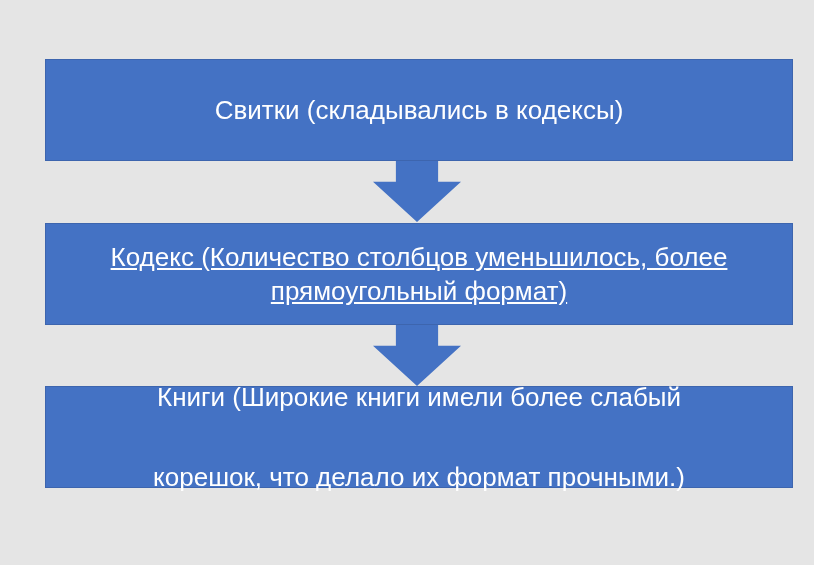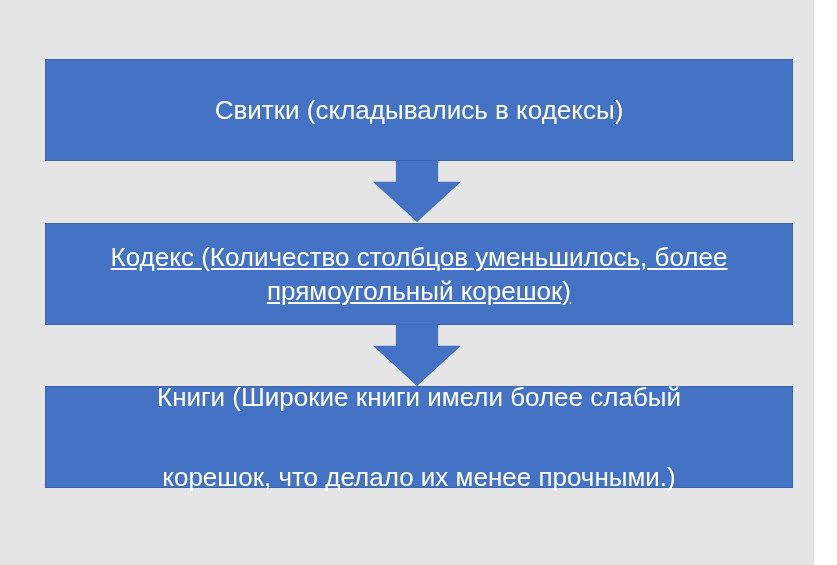--- a/index.html
+++ b/index.html
@@ -56,23 +56,23 @@
 <div class="canvas">
 
   <div class="flow-box box-1">
     <span class="line">Свитки (складывались в кодексы)</span>
   </div>
 
   <div class="down-arrow arrow-1"></div>
 
   <div class="flow-box box-2">
     <span class="line">Кодекс (Количество столбцов уменьшилось, более</span>
-    <span class="line">прямоугольный корешок)</span>
+    <span class="line">прямоугольный формат)</span>
   </div>
 
   <div class="down-arrow arrow-2"></div>
 
   <div class="flow-box box-3">
     <span class="line">Книги (Широкие книги имели более слабый</span>
-    <span class="line">корешок, что делало их менее прочными.)</span>
+    <span class="line">корешок, что делало их формат прочными.)</span>
   </div>
 
 </div>
 
 </body></html>

